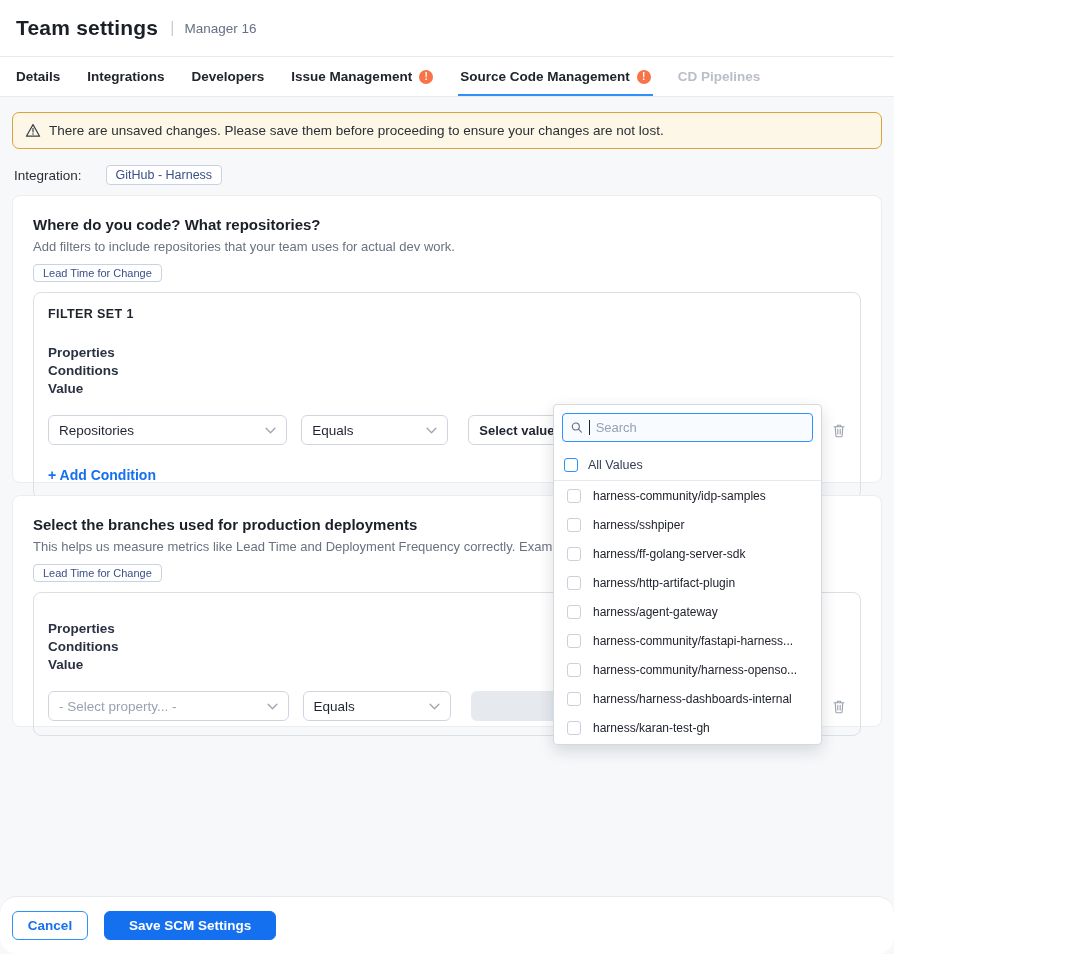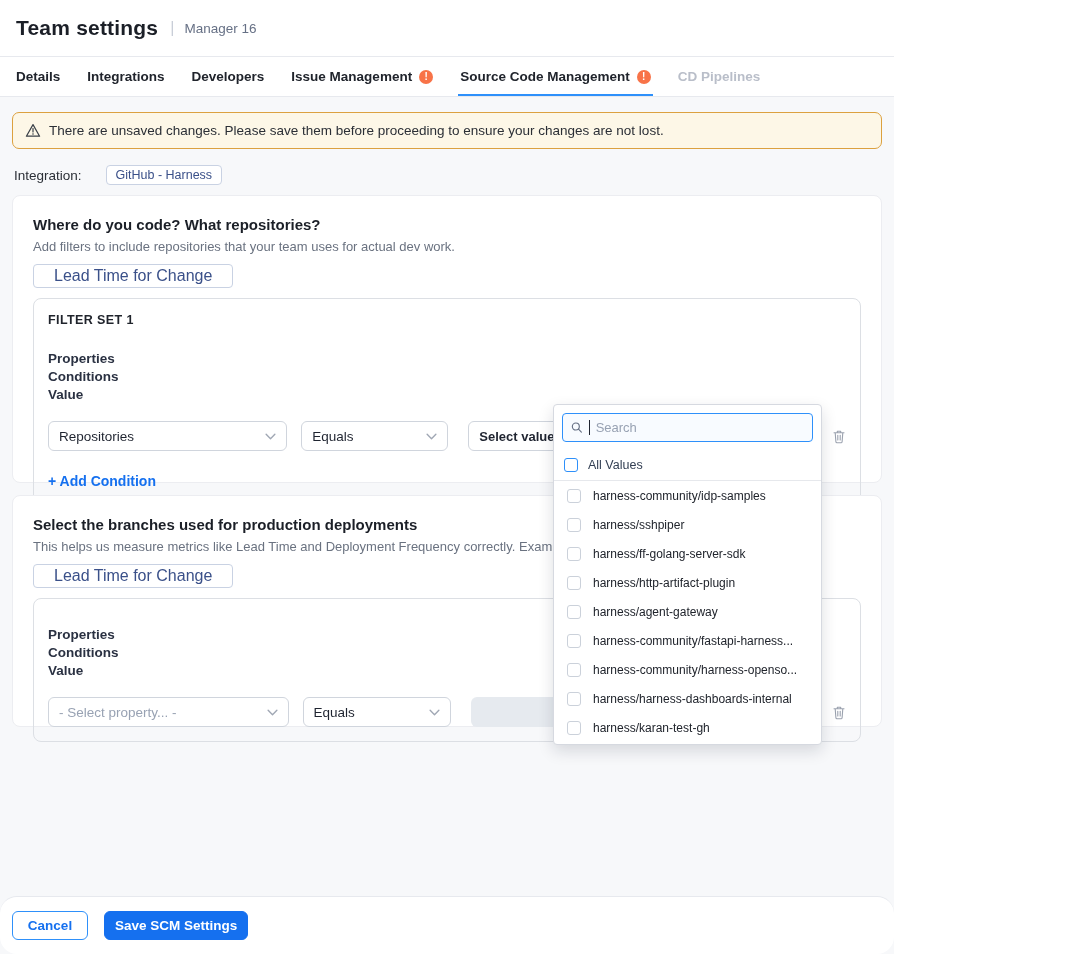--- a/index.html
+++ b/index.html
@@ -34,21 +34,21 @@
   .integration-label { font-size:13.5px; color:#2B2F36; }
   .tag-chip { border:1px solid #C9D2E3; border-radius:4px; padding:2px 9px; font-size:12.5px;
               color:#3A5089; background:#fff; white-space:nowrap; }
 
   .card { margin:0 12px; background:#fff; border:1px solid #ECEDF1; border-radius:8px; padding:20px; }
   .card-1 { margin-top:8px; height:288px; }
   .card-2 { margin-top:12px; height:232px; }
   .card-title { font-size:15px; font-weight:700; color:#1B1F27; }
   .card-subtitle { font-size:13px; color:#6A7280; margin-top:6px; white-space:nowrap; overflow:hidden; }
   .metric-chip { display:inline-block; margin-top:10px; border:1px solid #C9D2E3; border-radius:4px;
-                 padding:2px 20px; font-size:16px; color:#3A5089; background:#fff; }
+                 padding:2px 9px; font-size:11px; color:#3A5089; background:#fff; }
 
   .filter-box { margin-top:10px; border:1px solid #DCDFE4; border-radius:8px; padding:14px; }
   .filter-set-title { font-size:12.5px; font-weight:700; color:#20242C; letter-spacing:.4px; }
   .col-labels { display:flex; margin-top:22px;flex-direction:column; }
   .col-labels .c1 { width:310px; } .col-labels .c2 { width:200px; } .col-labels .c3 { width:425px; }
   .col-label { font-size:13.5px; font-weight:600; color:#2A3142; }
   .filter-row { display:flex; align-items:center; margin-top:18px; }
 
   .sel { height:30px; border:1px solid #D0D5DD; border-radius:6px; background:#fff;
          display:flex; align-items:center; justify-content:space-between; padding:0 10px; cursor:pointer; }
@@ -80,21 +80,21 @@
   .opt-label { font-size:12px; color:#20242C; white-space:nowrap; }
   .all-values-row .opt-label { font-size:12.5px; color:#344054; }
   .caret { width:1px; height:15px; background:#1F2430; flex:none; }
 
   
   .footer { position:absolute; left:0; right:0; bottom:0; height:58px; background:#fff;
             border-top:1px solid #E7E9EE; display:flex; align-items:center; padding:0 12px; gap:16px;border-radius:17px; }
   .btn { height:29px; border-radius:6px; font-size:13.5px; font-weight:700; display:flex; align-items:center;
          justify-content:center; cursor:pointer; font-family:"Liberation Sans", sans-serif; }
   .btn-cancel { width:76px; background:#fff; border:1.5px solid #2E90FA; color:#1570EF; }
-  .btn-save { padding:0 10px; background:#1570EF; border:1px solid #1570EF; color:#fff; }
+  .btn-save { padding:0 24px; background:#1570EF; border:1px solid #1570EF; color:#fff; }
 </style>
 </head>
 <body>
 
 <div id="app">
 
   <div class="topbar">
     <span class="page-title">Team settings</span>
     <span class="title-divider">|</span>
     <span class="page-subtitle">Manager 16</span>

